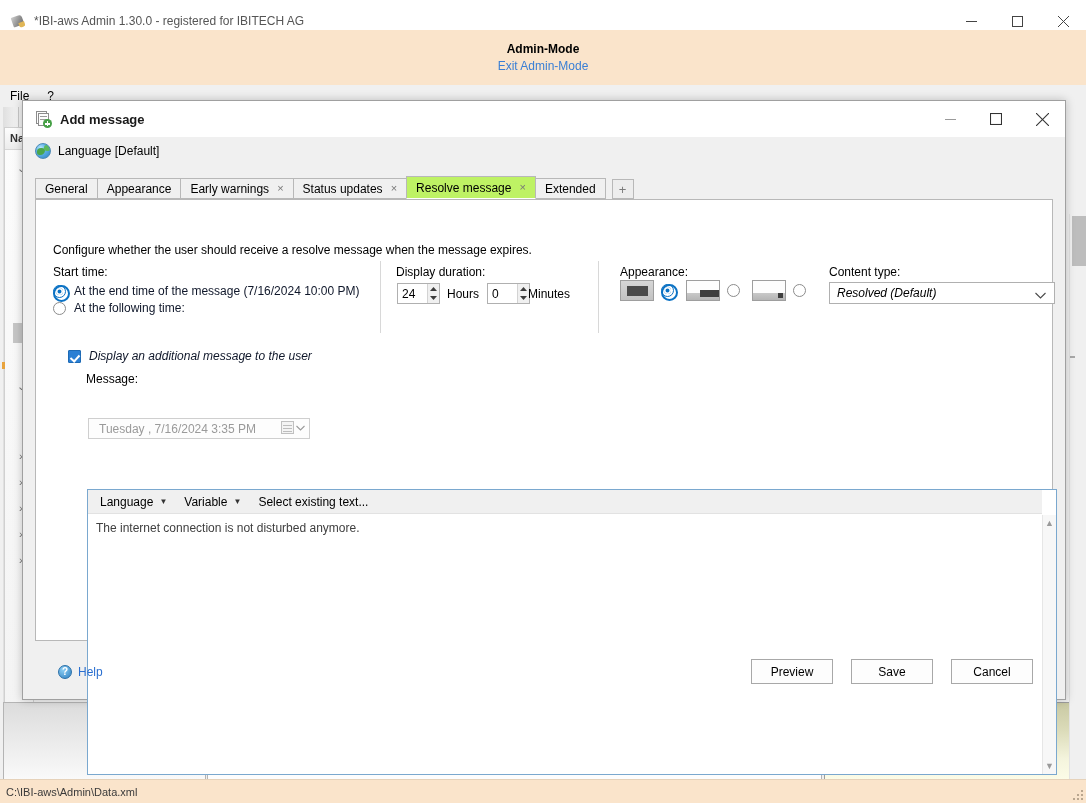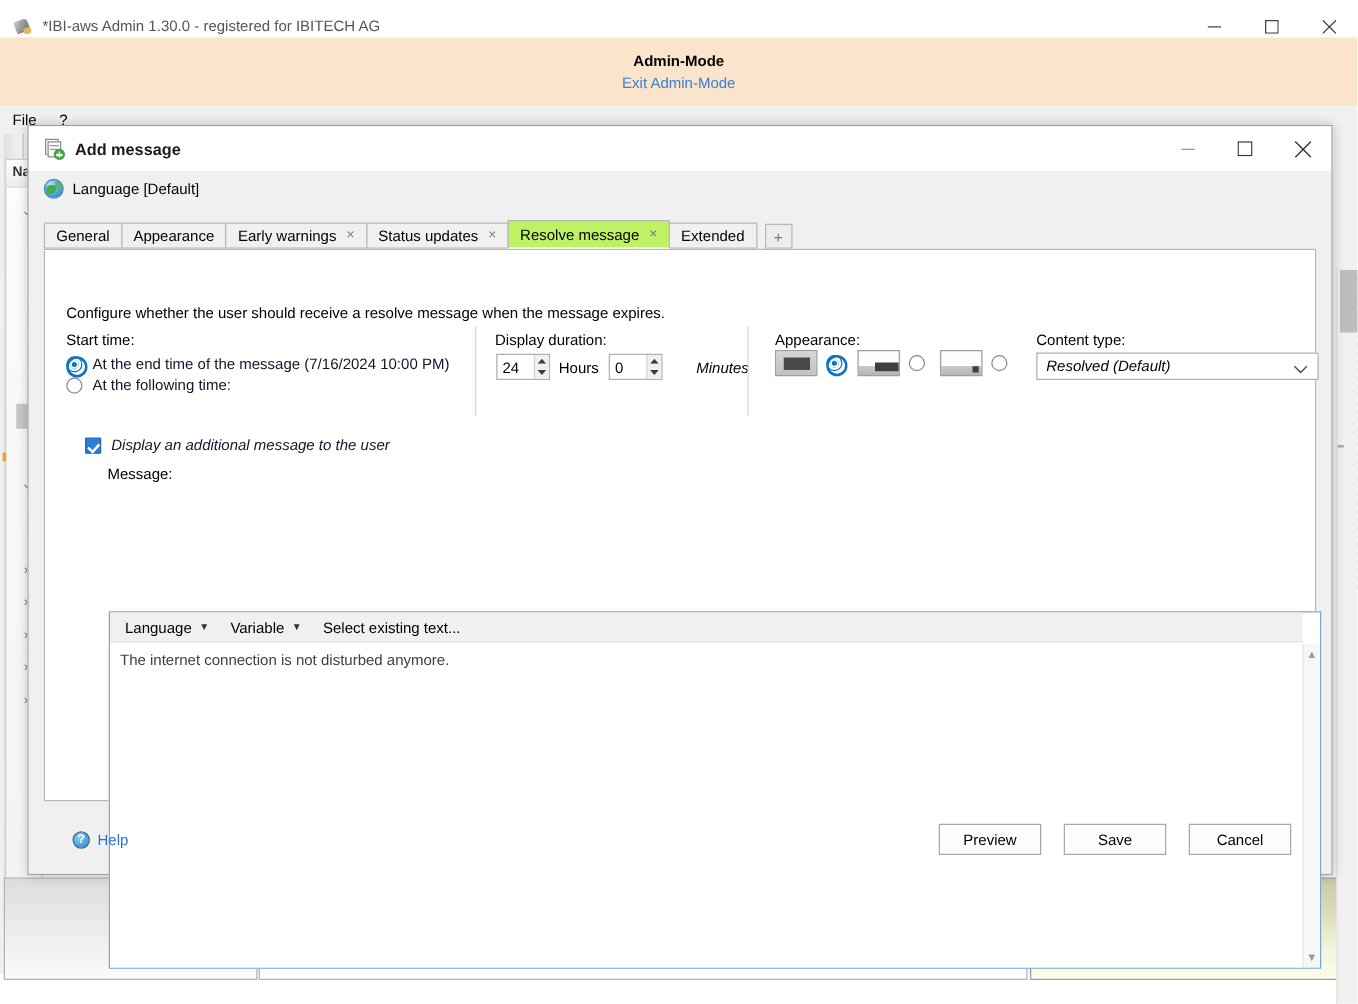--- a/index.html
+++ b/index.html
@@ -450,20 +450,31 @@
     </div>
     <div class="bg-panel-right"></div>
 
     <div class="stripe-col"></div>
     <div class="app-vscroll">
       <div class="app-vscroll-thumb"></div>
       <div class="app-vscroll-tick"></div>
     </div>
   </div>
 
+  <div class="statusbar">
+    <span>C:\IBI-aws\Admin\Data.xml</span>
+    <span class="resize-grip">
+      <i style="right:0;bottom:0;"></i>
+        <i style="right:4px;bottom:0;"></i>
+        <i style="right:8px;bottom:0;"></i>
+      <i style="right:0;bottom:4px;"></i>
+        <i style="right:4px;bottom:4px;"></i>
+      <i style="right:0;bottom:8px;"></i>
+    </span>
+  </div>
 
   <div class="dlg">
 
     <div class="dlg-title">
       <span class="dlg-title-icon">
         <span class="pg"></span>
           <span class="pg2"></span>
         <span class="ln" style="top:6px;"></span>
           <span class="ln" style="top:9px;"></span>
         <span class="plus"></span>
@@ -526,20 +537,29 @@
       <div class="intro">Configure whether the user should receive a resolve message when the message expires.</div>
 
       <div class="sec-label" style="left:30px;top:128px;">Start time:</div>
       <div class="radio-row" style="left:30px;top:147px;">
         <span class="radio checked"></span>
         <span class="radio-label">At the end time of the message (7/16/2024 10:00 PM)</span>
       </div>
       <div class="radio-row" style="left:30px;top:164px;justify-content:flex-end;">
         <span class="radio"></span>
         <span class="radio-label">At the following time:</span>
+      </div>
+      <div class="datefield">
+        <span class="dseg">Tuesday   ,   7/16/2024      3:35 PM</span>
+        <span class="ddrop">
+          <span class="cal-ico"></span>
+          <svg width="9" height="6" viewBox="0 0 9 6">
+              <path d="M0.5 1 L4.5 5 L8.5 1" fill="none" stroke="#9a9a9a" stroke-width="1.1"></path>
+            </svg>
+        </span>
       </div>
 
       <div class="vdiv" style="left:357px;top:124px;height:72px;"></div>
 
       <div class="sec-label" style="left:373px;top:128px;">Display duration:</div>
       <div class="spin" style="left:374px;top:146px;width:43px;">
         <input type="text" value="24" style="">
         <span class="spin-btns">
           <span class="spin-btn">
               <svg width="7" height="4" viewBox="0 0 7 4">
@@ -562,21 +582,21 @@
                 <path d="M3.5 0 L7 4 L0 4 Z" fill="#3c3c3c"></path>
               </svg>
             </span>
           <span class="spin-btn">
               <svg width="7" height="4" viewBox="0 0 7 4">
                 <path d="M3.5 4 L0 0 L7 0 Z" fill="#3c3c3c"></path>
               </svg>
             </span>
         </span>
       </div>
-      <div class="unit-label" style="left:534px;top:150px;font-style:italic;">Minutes</div>
+      <div class="unit-label" style="left:505px;top:150px;">Minutes</div>
 
       <div class="vdiv" style="left:575px;top:124px;height:72px;"></div>
 
       <div class="sec-label" style="left:597px;top:128px;">Appearance:</div>
       <div class="appr-group" style="left:597px;top:143px;">
         <div class="appr-opt">
           <span class="thumb t1">
               <i></i>
             </span>
           <span class="radio checked"></span>

